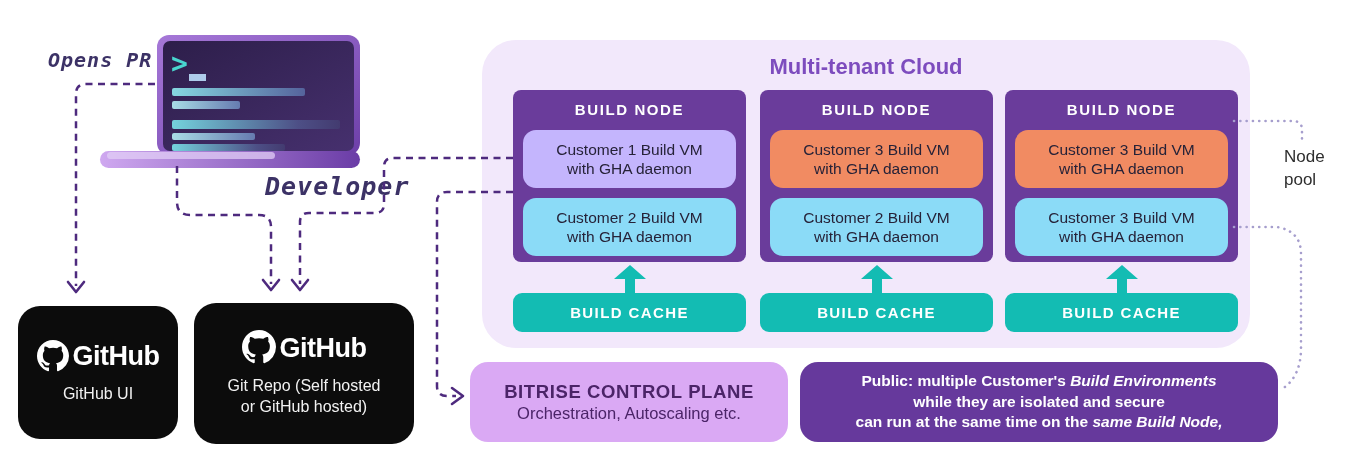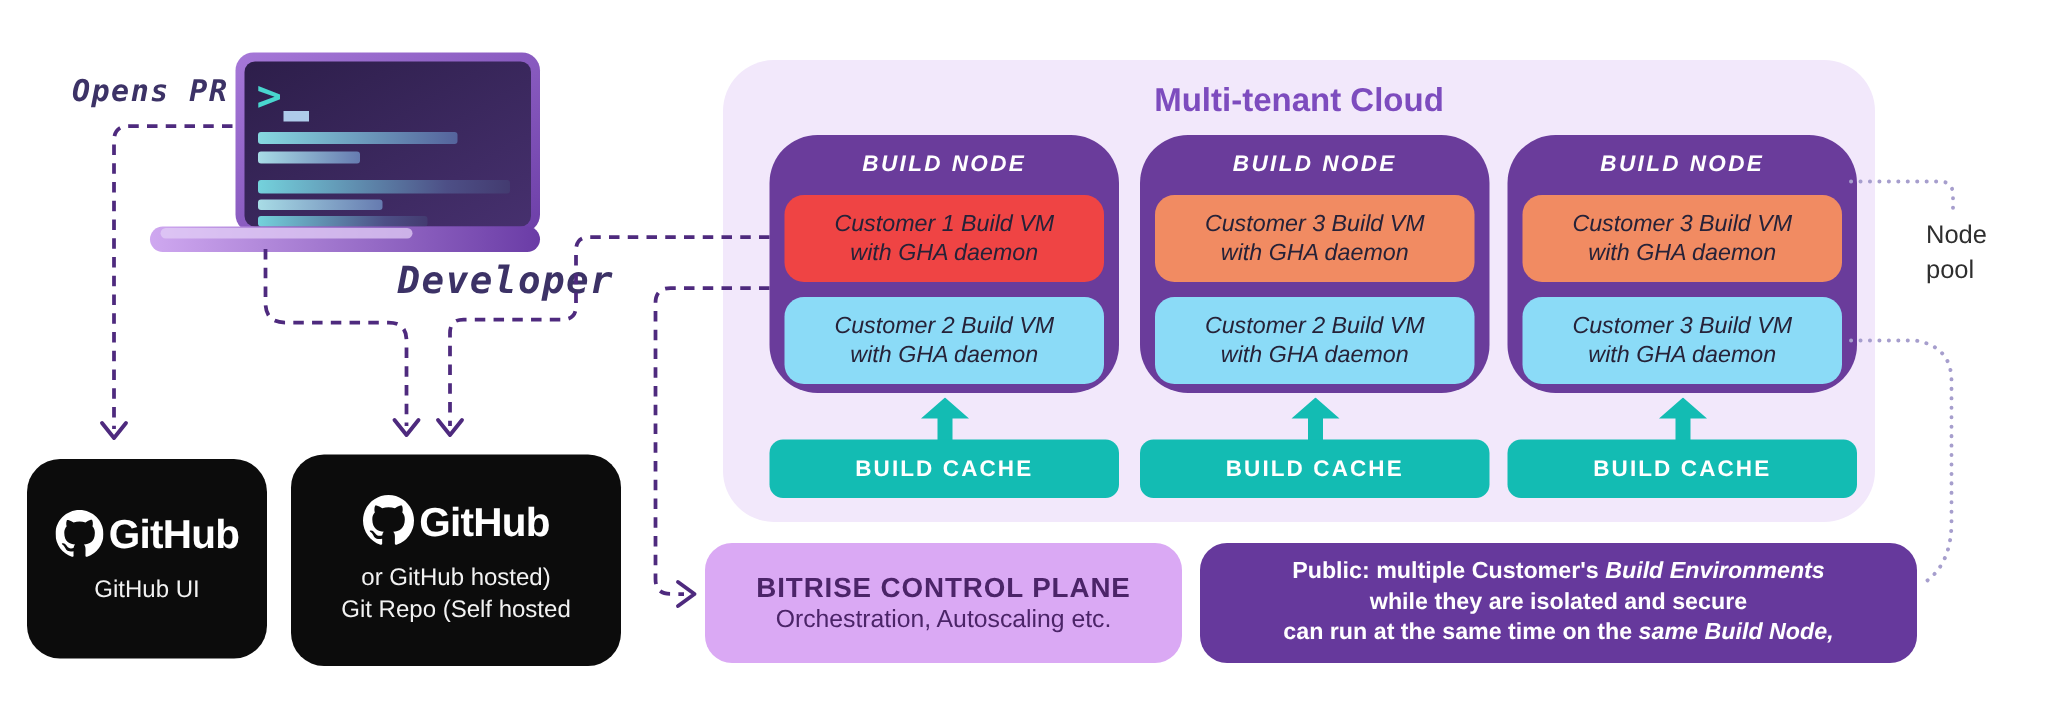--- a/index.html
+++ b/index.html
@@ -17,21 +17,21 @@
   .gh-box{
     background:#0c0c0c;border-radius:22px;color:#fff;display:flex;flex-direction:column;
     align-items:center;justify-content:center;gap:12px;text-align:center;
   }
   .gh-logo-row{display:flex;align-items:flex-end;gap:4px;}
   .gh-wordmark{font-weight:800;font-size:27px;letter-spacing:-0.5px;color:#fff;}
   .gh-caption{font-size:16px;color:#f2f2f2;line-height:1.3;}
   
   #cloud{background:#f2e8fb;border-radius:34px;}
   #cloud-title{width:100%;text-align:center;font-size:22px;font-weight:700;color:#7d4cbe;}
-  .node{background:#6a3c9b;border-radius:32px;font-style:italic;}
+  .node{background:#6a3c9b;border-radius:8px;}
   .node-title{text-align:center;color:#ffffff;font-weight:700;font-size:15px;letter-spacing:1.6px;margin-top:11px;}
   .vm{position:absolute;left:10px;width:213px;height:58px;border-radius:13px;
       display:flex;flex-direction:column;align-items:center;justify-content:center;
       color:#262238;font-size:15.5px;font-weight:500;line-height:1.25;text-align:center;}
   .cache{position:absolute;height:39px;width:233px;background:#13bcb3;border-radius:9px;
       display:flex;align-items:center;justify-content:center;color:#fff;font-weight:700;
       font-size:15px;letter-spacing:1.4px;}
   .up-arrow{position:absolute;width:36px;height:30px;}
   
   #bitrise{background:#daa9f4;border-radius:18px;display:flex;flex-direction:column;
@@ -125,31 +125,31 @@
   </div>
 
   <div class="abs gh-box" style="left:194px;top:303px;width:220px;height:141px;">
     <div class="gh-logo-row">
       <svg width="34" height="34" viewBox="0 0 24 24">
         <path fill="#ffffff" fill-rule="evenodd" d="M12 0C5.37 0 0 5.37 0 12c0 5.31 3.435 9.795 8.205 11.385.6.105.825-.255.825-.57 0-.285-.015-1.23-.015-2.235-3.015.555-3.795-.735-4.035-1.41-.135-.345-.72-1.41-1.23-1.695-.42-.225-1.02-.78-.015-.795.945-.015 1.62.87 1.845 1.23 1.08 1.815 2.805 1.305 3.495.99.105-.78.42-1.305.765-1.605-2.67-.3-5.46-1.335-5.46-5.925 0-1.305.465-2.385 1.23-3.225-.12-.3-.54-1.53.12-3.18 0 0 1.005-.315 3.3 1.23.96-.27 1.98-.405 3-.405s2.04.135 3 .405c2.295-1.56 3.3-1.23 3.3-1.23.66 1.65.24 2.88.12 3.18.765.84 1.23 1.905 1.23 3.225 0 4.605-2.805 5.625-5.475 5.925.435.375.81 1.095.81 2.22 0 1.605-.015 2.895-.015 3.3 0 .315.225.69.825.57A12.02 12.02 0 0 0 24 12c0-6.63-5.37-12-12-12z"></path>
       </svg>
       <span class="gh-wordmark">GitHub</span>
     </div>
     <div class="gh-caption">
+      <div>Git Repo (Self hosted</div>
       <div>or GitHub hosted)</div>
-      <div>Git Repo (Self hosted</div>
     </div>
   </div>
 
   <div id="cloud" class="abs" style="left:482px;top:40px;width:768px;height:308px;">
     <div id="cloud-title" class="abs" style="left:0;top:14px;">Multi-tenant Cloud</div>
     <div id="nodes-row">
         <div class="node abs" style="left: 31px; top: 50px; width: 233px; height: 172px;">
           <div class="node-title">BUILD NODE</div>
-          <div class="vm" style="top: 40px; background: #ef4444; align-items: center;">
+          <div class="vm" style="top: 40px; background: #c4b5fd; align-items: center;">
             <div>Customer 1 Build VM</div>
             <div>with GHA daemon</div>
           </div>
           <div class="vm" style="top: 108px; background: rgb(139, 219, 247);">
             <div>Customer 2 Build VM</div>
             <div>with GHA daemon</div>
           </div>
         </div>
         <svg class="up-arrow abs" viewBox="0 0 36 30" style="left: 129.5px; top: 225px;">
           <path fill="#13bcb3" d="M18 0 L34 14 L23 14 L23 30 L13 30 L13 14 L2 14 Z"></path>

